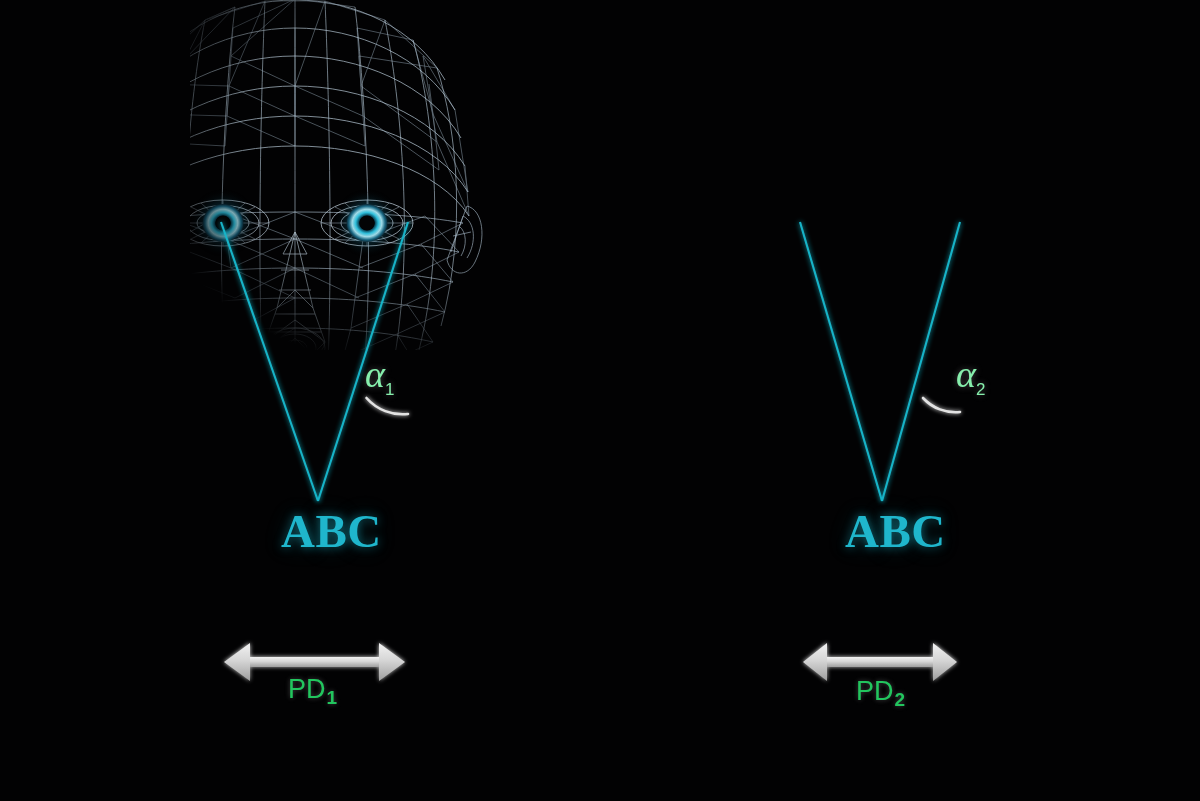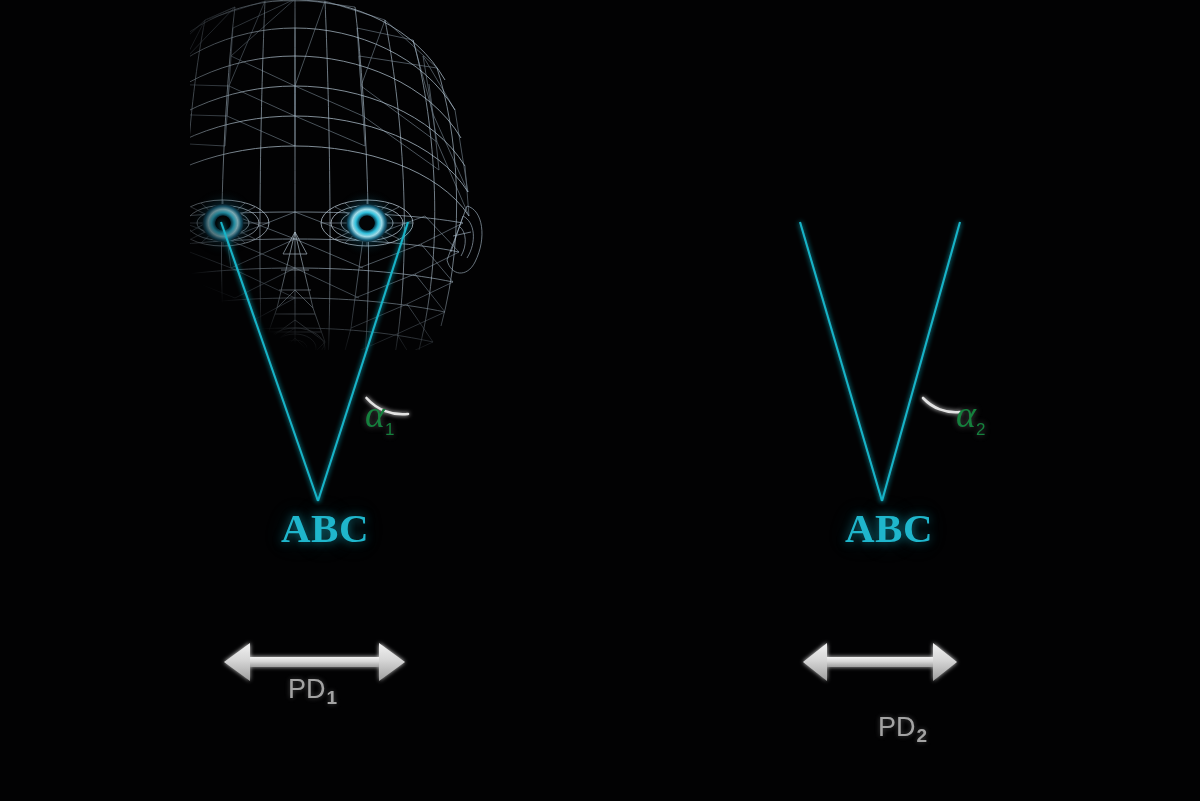--- a/index.html
+++ b/index.html
@@ -29,47 +29,46 @@
     display: block;
   }
   .lbl {
     position: absolute;
     white-space: nowrap;
     pointer-events: none;
   }
   .abc {
     font-family: "Liberation Serif", serif;
     font-weight: bold;
-    font-size: 41px;
+    font-size: 47px;
     letter-spacing: 0.5px;
     color: #1fb6cc;
     text-shadow: 0 0 10px rgba(31,182,204,0.55), 0 0 22px rgba(31,182,204,0.25);
   }
   .pd {
     font-family: "Liberation Sans", sans-serif;
     font-size: 27px;
     font-weight: 400;
-    color: #a3a3a3;
+    color: #22c55e;
     text-shadow: 0 0 5px rgba(200,200,200,0.35);
   }
   .pd sub {
     font-size: 19px;
     font-weight: 700;
     vertical-align: baseline;
     position: relative;
     top: 6px;
     left: 1px;
   }
   .alpha {
     font-family: "Liberation Serif", serif;
     font-style: italic;
     font-size: 38px;
-    color: #15803d;
+    color: #86efac;
     text-shadow: 0 0 6px rgba(230,230,230,0.35);
-    margin-top: 40px;
   }
   .alpha sub {
     font-family: "Liberation Sans", sans-serif;
     font-style: normal;
     font-size: 17px;
     vertical-align: baseline;
     position: relative;
     top: 8px;
     left: 0px;
   }
@@ -288,21 +287,21 @@
   <div class="lbl pd" style="left:288px; top:674px;">
     <span>PD</span><sub>1</sub>
   </div>
 
   <div class="lbl alpha" style="left:365px; top:352px;">
     <span>α</span><sub>1</sub>
   </div>
 
   <div class="lbl abc" style="left:845px; top:504px;">ABC</div>
 
-  <div class="lbl pd" style="left:856px; top:712px;margin-left:22px;">
+  <div class="lbl pd" style="left:856px; top:676px;">
     <span>PD</span><sub>2</sub>
   </div>
 
   <div class="lbl alpha" style="left:956px; top:352px;">
     <span>α</span><sub>2</sub>
   </div>
 
 </div>
 
 </body></html>

